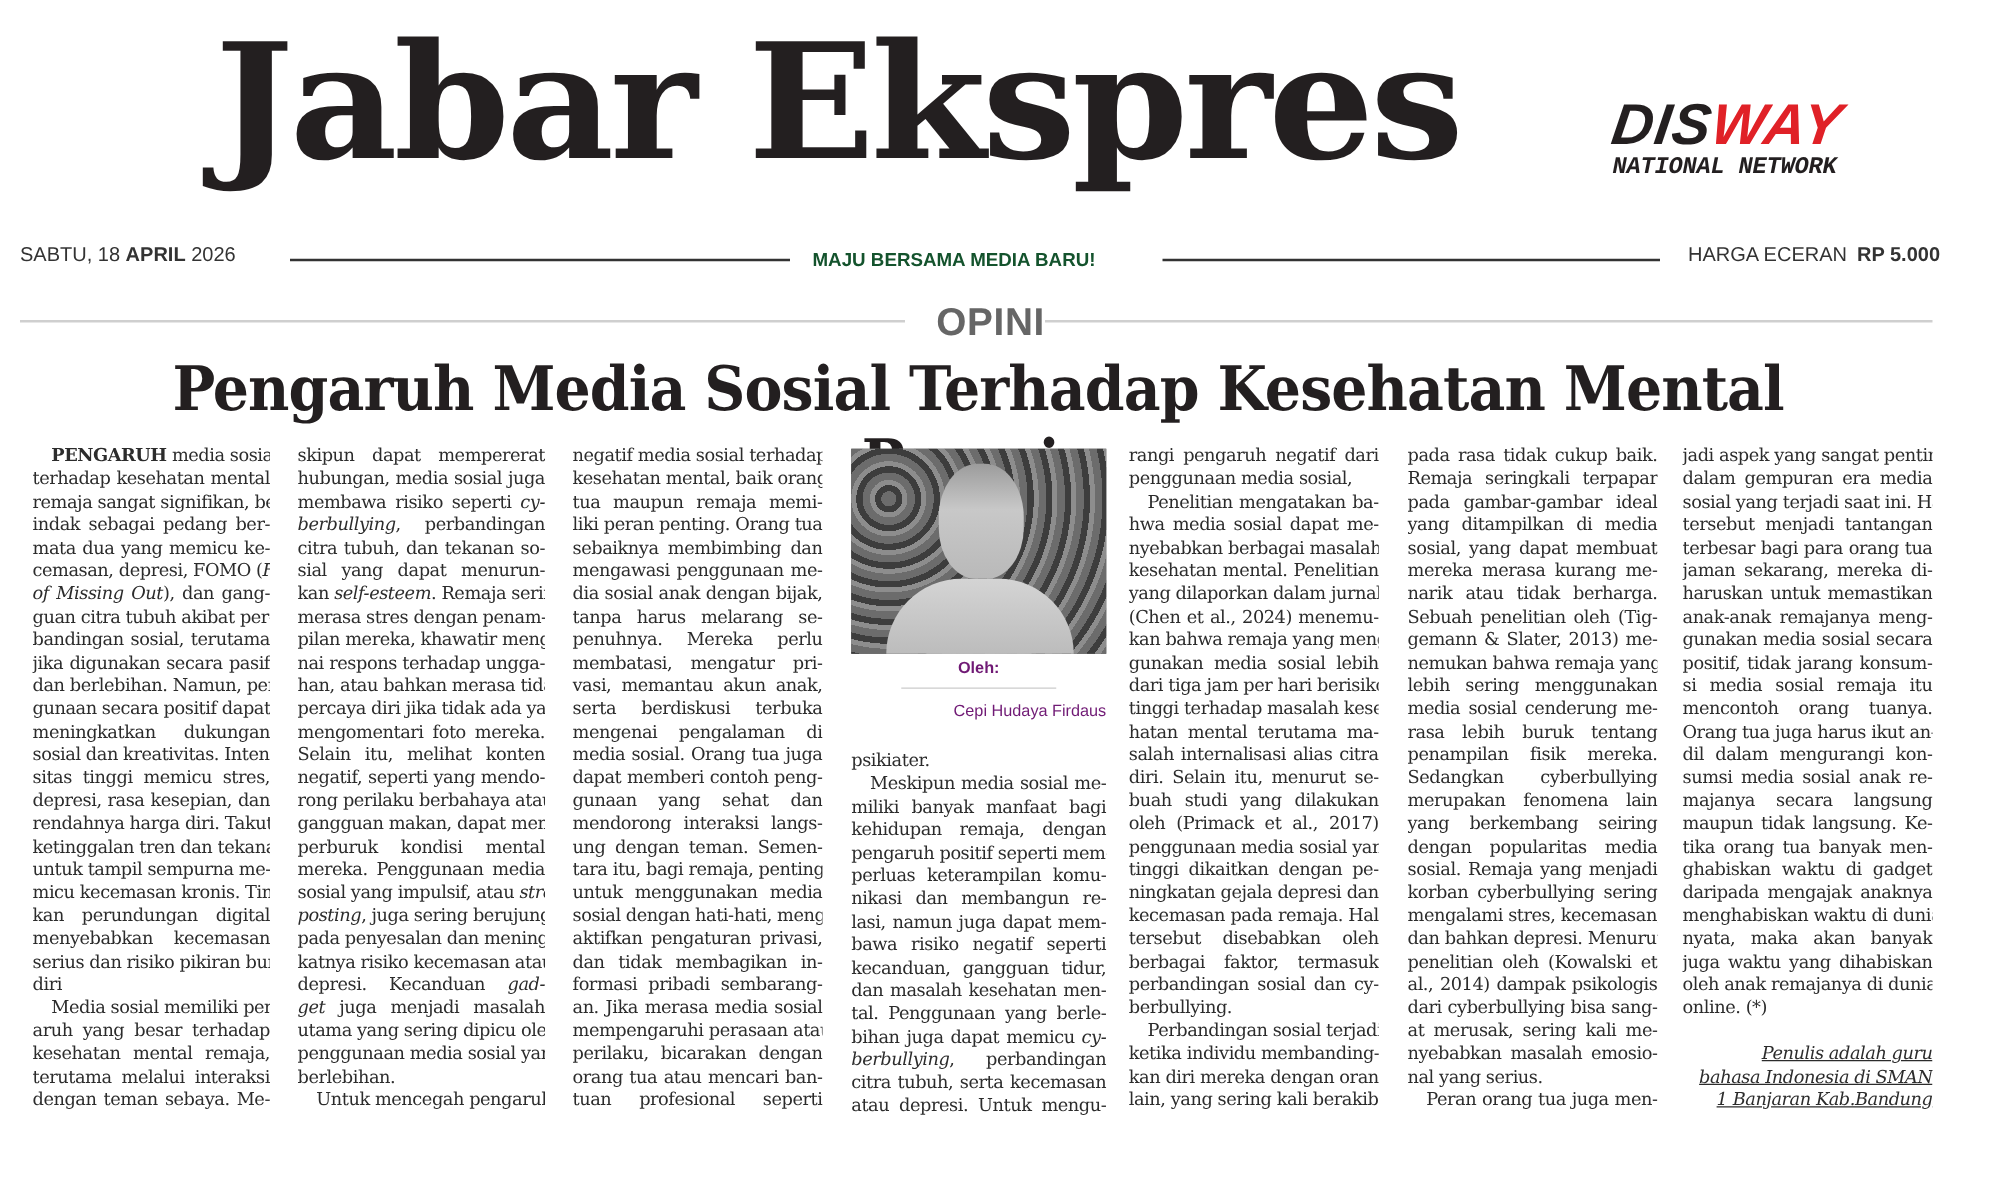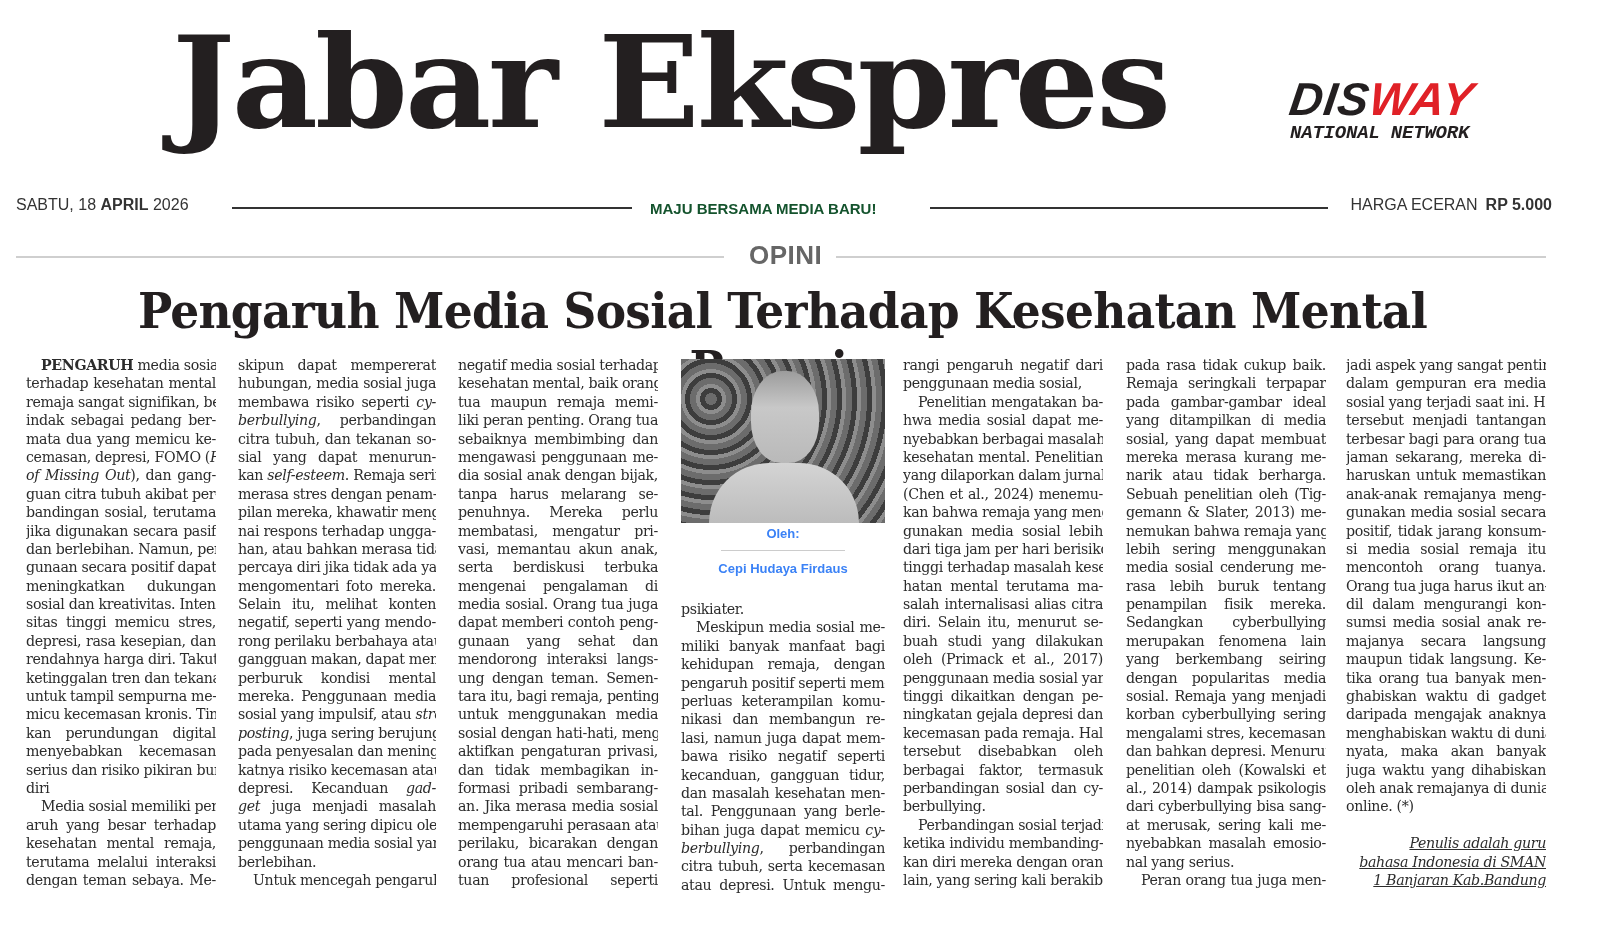--- a/index.html
+++ b/index.html
@@ -31,21 +31,21 @@
   .dateline .date { position: absolute; left: 16px; top: 2px; }
   .dateline .date b { font-weight: bold; }
   .dateline .rule { position: absolute; top: 13px; height: 2px; background: #333; }
   .dateline .tagline { position: absolute; left: 650px; top: 6px; font-weight: bold; font-size: 15px; color: #14532d; }
   .dateline .price { position: absolute; right: 48px; top: 2px; }
   .dateline .price b { font-weight: bold; margin-left: 8px; }
 
   .section { position: absolute; top: 240px; left: 16px; width: 1530px; height: 34px; }
   .section .hr { position: absolute; top: 16px; height: 2px; background: #cfcfcf; }
   .section .label { position: absolute; left: 733px; top: 0px;
-    font-family: "Liberation Sans", sans-serif; font-weight: bold; font-size: 26px; color: #666; letter-spacing: 0.5px; }
+    font-family: "Liberation Sans", sans-serif; font-weight: bold; font-size: 31px; color: #666; letter-spacing: 0.5px; }
 
   .headline { position: absolute; left: 0; top: 282px; width: 1565px; text-align: center;
     font-family: "DejaVu Serif", serif; font-size: 49px; color: #231f20; letter-spacing: -0.8px;
     transform: scaleX(0.93); transform-origin: center top; }
 
   .col { position: absolute; top: 356px; font-family: "DejaVu Serif", serif; font-size: 14.2px; color: #2c2c2c; }
   .line { display: block; height: 18.4px; line-height: 18.4px; white-space: nowrap;
     text-align: justify; text-align-last: justify; overflow: hidden; letter-spacing: -0.35px; }
   .line.last { text-align-last: left; }
   .line.indent { padding-left: 15px; }
@@ -57,24 +57,24 @@
     background:
       radial-gradient(ellipse 40px 52px at 105px 66px, #c9c9c9 0%, #b5b5b5 55%, transparent 57%),
       radial-gradient(ellipse 70px 60px at 102px 170px, #cfcfcf 0%, #bdbdbd 60%, transparent 62%),
       repeating-radial-gradient(circle at 30px 40px, #6c6c6c 0 6px, #3d3d3d 6px 11px, #8d8d8d 11px 15px),
       #4a4a4a; }
   .photo .face { position: absolute; left: 70px; top: 12px; width: 68px; height: 92px; border-radius: 46% 46% 44% 44%;
     background: linear-gradient(#9c9c9c, #c8c8c8 40%, #b9b9b9); }
   .photo .shirt { position: absolute; left: 28px; top: 104px; width: 150px; height: 60px; border-radius: 60px 60px 0 0;
     background: linear-gradient(#d4d4d4, #bcbcbc); }
   .byline { position: absolute; left: 681px; top: 526px; width: 204px; text-align: center;
-    font-family: "Liberation Sans", sans-serif; color: #3b82f6; }
+    font-family: "Liberation Sans", sans-serif; color: #701a75; }
   .byline .oleh { font-weight: bold; font-size: 13px; display: block; }
   .byline .sep { width: 124px; height: 1px; background: #ccc; margin: 9px auto 10px; }
-  .byline .name { font-weight: bold; font-size: 13px; display: block; }
+  .byline .name { font-weight: normal; font-size: 13px; display: block; text-align: right; }
 </style>
 </head>
 <body>
 
 <header class="masthead">
   <div class="logo">Jabar Ekspres</div>
   <div class="disway">
     <span class="disway-word"><span class="dis">DIS</span><span class="way">WAY</span></span>
     <span class="disway-sub">NATIONAL NETWORK</span>
   </div>

